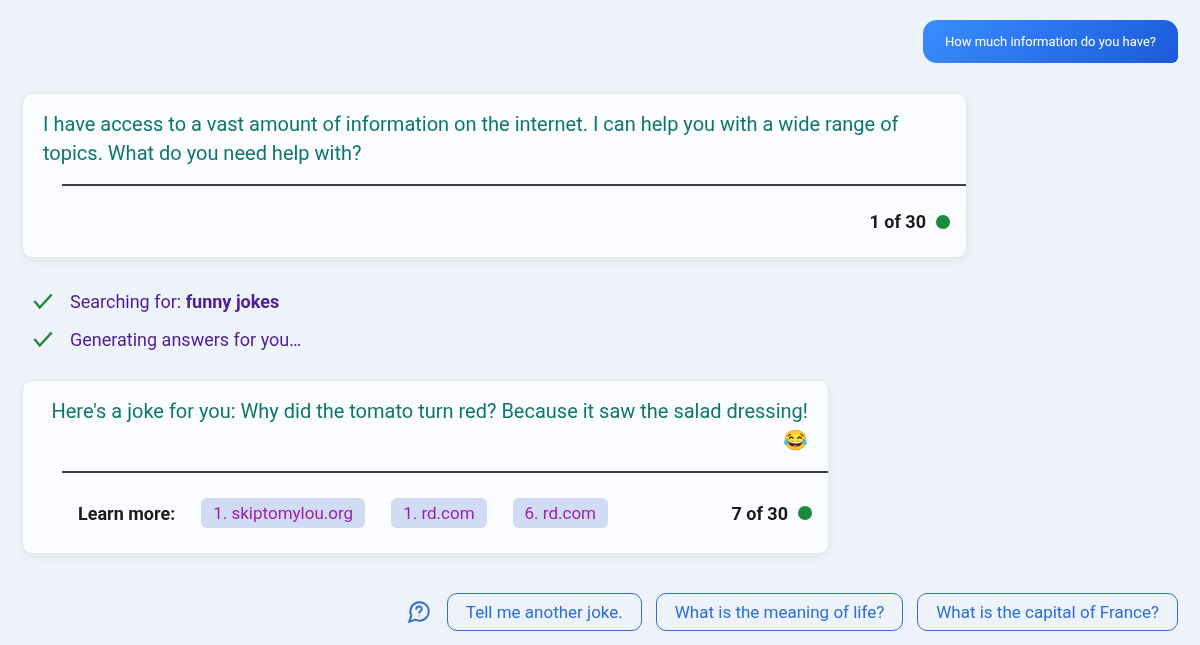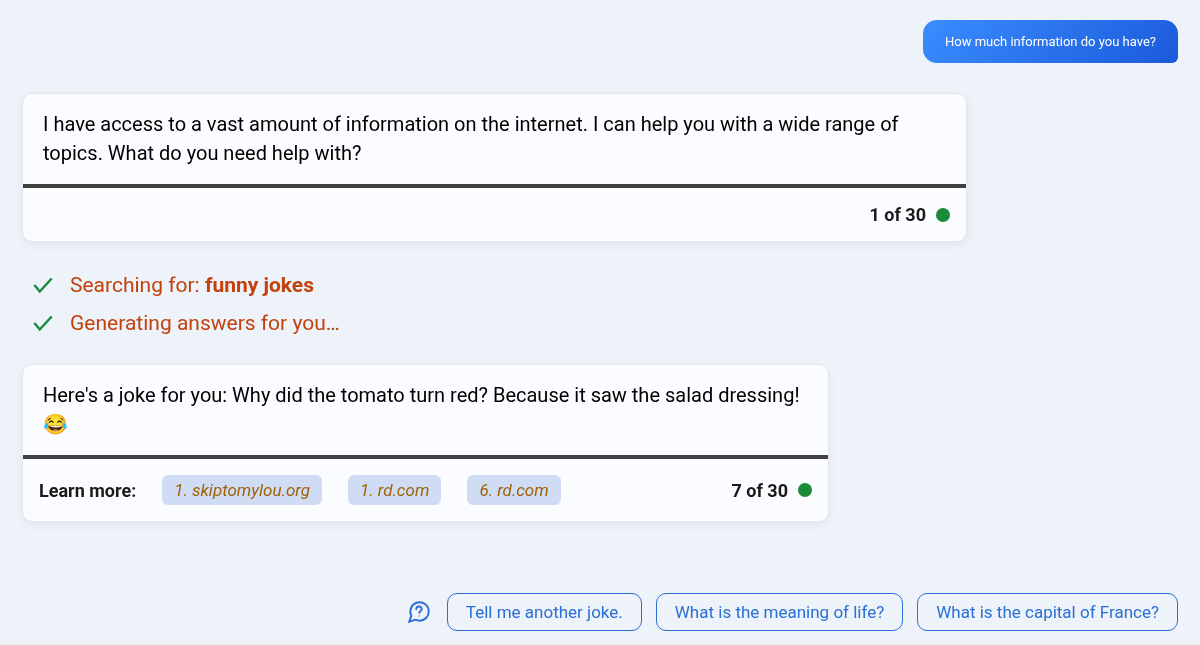--- a/index.html
+++ b/index.html
@@ -37,55 +37,55 @@
       border: 1px solid #e2e6ee;
       border-radius: 10px;
       box-shadow: 0 3px 10px rgba(0,0,0,0.06);
       max-width: 945px;
       width: fit-content;
       margin-bottom: 30px;
     }
     .bot-body {
       padding: 16px 20px;
       font-size: 20px;
-      color: #000000;
+      color: #0f766e;
       line-height: 1.45;
     }
     .bot-footer {
-      border-top: 4px solid #404040;
-      padding: 16px 16px;
+      border-top: 2px solid #404040;
+      padding: 25px 16px;
       display: flex;
       justify-content: flex-end;
       align-items: center;
       gap: 10px;
       font-size: 18px;
       font-weight: 700;
       color: #1a1a1a;
+      margin-left: 39px;
     }
     .bot-footer.with-learn {
       justify-content: space-between;
     }
     .learn-wrap {
       display: flex;
       align-items: center;
       gap: 26px;
     }
     .learn-label {
       font-weight: 700;
       font-size: 18px;
     }
     .cite-pill {
       background: #cfdcf3;
-      color: #a16207;
+      color: #a21caf;
       font-size: 17px;
       font-weight: 400;
       padding: 5px 12px;
       border-radius: 6px;
       cursor: pointer;
-      font-style: italic;
     }
     .status-dot {
       width: 14px;
       height: 14px;
       border-radius: 50%;
       background: #1a8a3b;
       display: inline-block;
     }
     .counter-wrap {
       display: flex;
@@ -98,22 +98,22 @@
       gap: 14px;
       margin-bottom: 12px;
       padding-left: 8px;
     }
     .check-icon {
       width: 26px;
       height: 26px;
       flex-shrink: 0;
     }
     .status-text {
-      font-size: 21px;
-      color: #c2410c;
+      font-size: 18px;
+      color: #4c1d95;
     }
     .status-text b { font-weight: 700; }
     .suggestions-row {
       display: flex;
       justify-content: flex-end;
       align-items: center;
       gap: 14px;
       margin-top: auto;
     }
     .help-icon-wrap {
@@ -170,21 +170,21 @@
   </div>
   <div class="status-line">
     <svg class="check-icon" viewBox="0 0 24 24" fill="none" stroke="#1a8a3b" stroke-width="2.2">
       <polyline points="4 12 9 18 20 6"></polyline>
     </svg>
     <span class="status-text">Generating answers for you…</span>
   </div>
 
   <div class="spacer-16"></div>
 
-  <div class="bot-card" style="width:807px;">
+  <div class="bot-card" style="width:807px;text-align:right;">
     <div class="bot-body">
       <span>Here's a joke for you: Why did the tomato turn red? Because it saw the salad dressing! 😂</span>
     </div>
     <div class="bot-footer with-learn">
       <div class="learn-wrap">
         <span class="learn-label">Learn more:</span>
         <span class="cite-pill">1. skiptomylou.org</span>
         <span class="cite-pill">1. rd.com</span>
         <span class="cite-pill">6. rd.com</span>
       </div>

